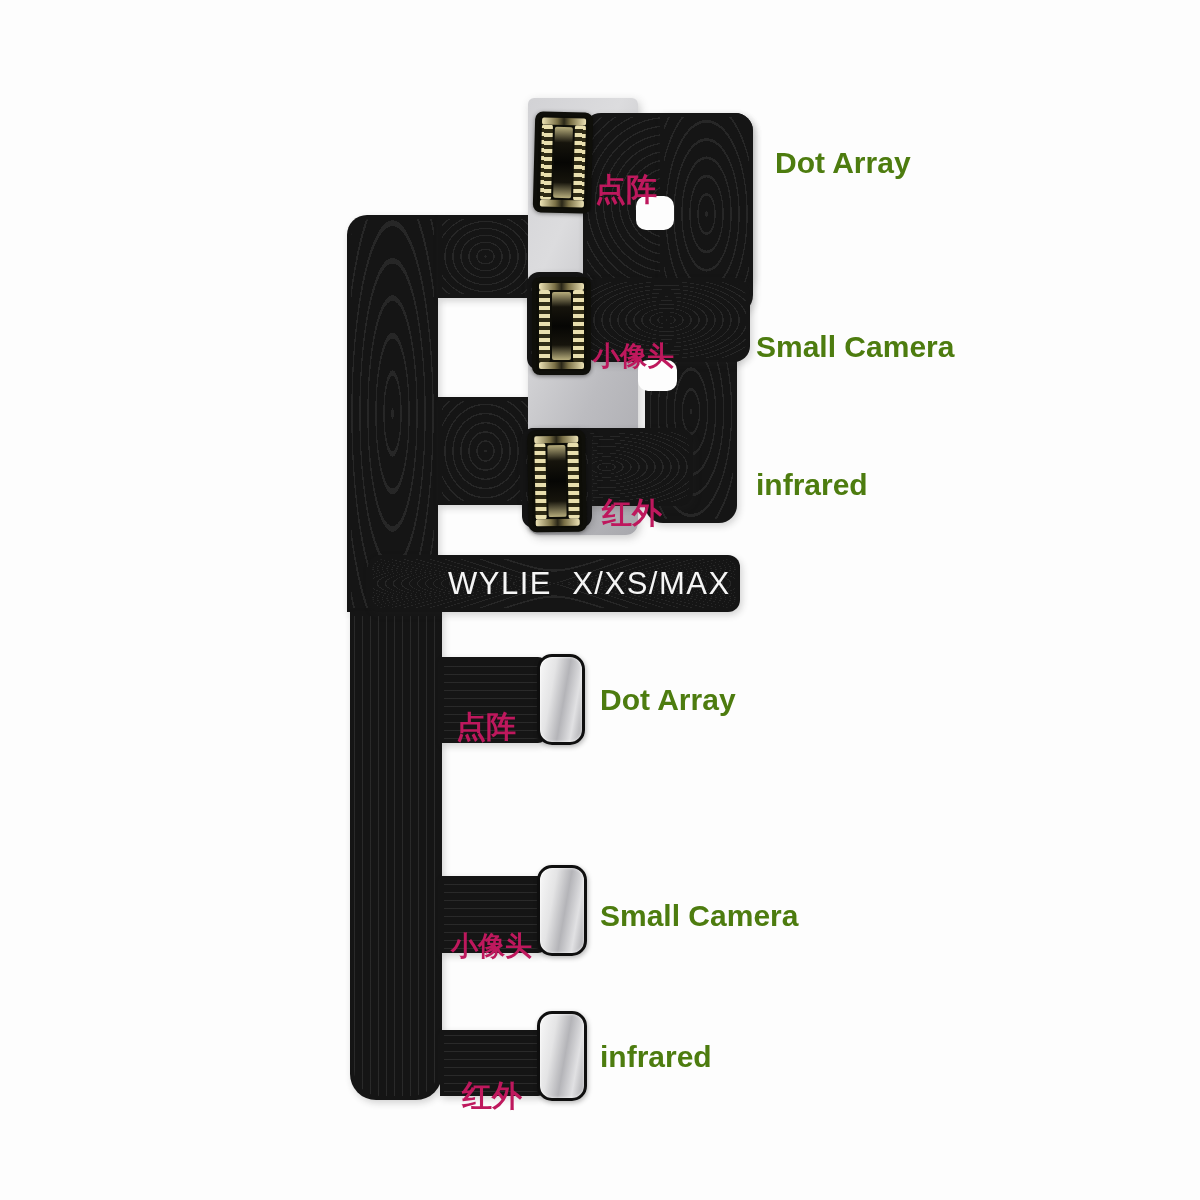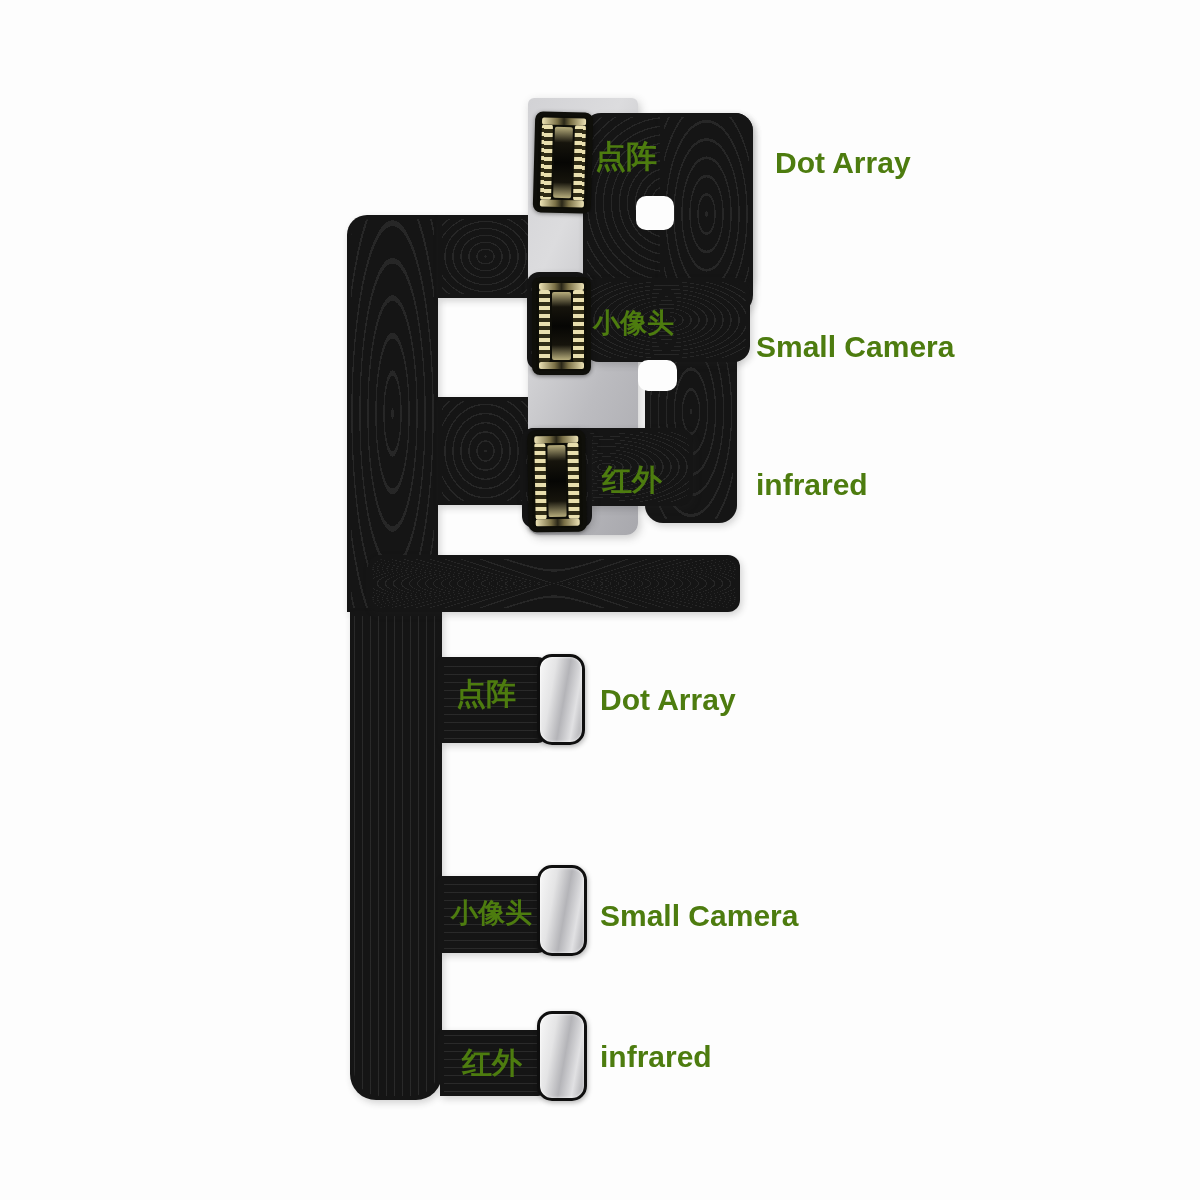--- a/index.html
+++ b/index.html
@@ -39,22 +39,22 @@
   .conn-center{flex:1;margin:2px 2px;background:linear-gradient(180deg,#b7ad7c,#16140c 22%,#060604 50%,#16140c 78%,#b7ad7c);
         border-radius:2px;}
 
   
   .pad{position:absolute;border:3px solid #0f0f0f;border-radius:15px;
         background:linear-gradient(100deg,#f8f8f8 0%,#e4e4e5 30%,#b4b4b8 55%,#e1e1e3 78%,#a7a7ab 100%);
         box-shadow:1px 2px 5px rgba(0,0,0,.28), inset 0 0 3px rgba(255,255,255,.9);
         box-sizing:border-box;}
 
   
-  .cn{position:absolute;color:#4d7c0f;font-family:"DejaVu Sans",sans-serif;
-        font-weight:600;white-space:pre;line-height:1.1;}
+  .cn{position:absolute;color:#be185d;font-family:"DejaVu Sans",sans-serif;
+        font-weight:600;white-space:pre;line-height:1.1;margin-top:33px;}
   .en{position:absolute;color:#4d7c0f;font-weight:700;font-size:30px;white-space:pre;
         font-family:"Liberation Sans",sans-serif;}
   .model-text{position:absolute;color:#f5f5f5;font-weight:400;font-size:31px;
         letter-spacing:1.5px;white-space:pre;font-family:"Liberation Sans",sans-serif;}
 </style>
 </head>
 <body>
 
 <div class="stage">
 
@@ -66,20 +66,21 @@
 
   <div class="flexb coil" style="left:583px;top:113px;width:170px;height:180px;border-radius:18px;z-index:3;"></div>
   <div class="flexb coil" style="left:660px;top:113px;width:93px;height:202px;border-radius:0 18px 20px 0;z-index:3;"></div>
   <div class="flexb coil" style="left:645px;top:300px;width:92px;height:223px;border-radius:0 0 18px 18px;z-index:3;"></div>
   <div class="flexb coil" style="left:583px;top:278px;width:167px;height:84px;border-radius:16px;z-index:3;"></div>
   <div class="flexb coil" style="left:527px;top:272px;width:62px;height:98px;border-radius:12px;z-index:3;"></div>
   <div class="flexb coil" style="left:520px;top:428px;width:173px;height:78px;border-radius:14px;z-index:3;"></div>
   <div class="flexb coil" style="left:522px;top:428px;width:70px;height:100px;border-radius:12px;z-index:3;"></div>
 
   <div class="flexb coil" style="left:368px;top:555px;width:372px;height:57px;border-radius:12px;z-index:3;"></div>
+  <div class="model-text" style="left:448px;top:566px;z-index:5;">WYLIE  X/XS/MAX</div>
 
   <div class="hole" style="left:636px;top:196px;width:38px;height:34px;z-index:4;"></div>
   <div class="hole" style="left:638px;top:360px;width:39px;height:31px;z-index:4;"></div>
 
   <div class="connector" style="left:534px;top:112px;width:50px;height:93px;transform:rotate(1.5deg);z-index:5;">
     <div class="conn-frame">
       <div class="conn-teeth"></div>
       <div class="conn-center"></div>
       <div class="conn-teeth"></div>
     </div>

